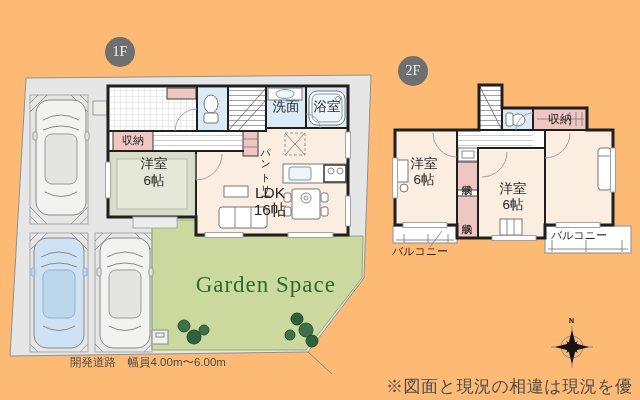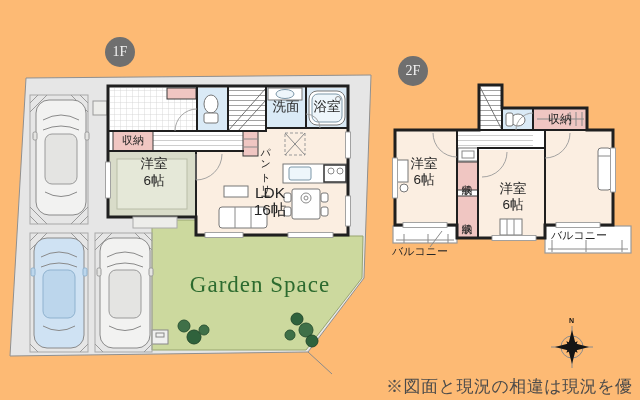--- a/index.html
+++ b/index.html
@@ -278,22 +278,23 @@
 <div class="lbl sz15" style="left:238px;top:184px;width:64px;line-height:17px;">
   <span>LDK</span>
   <span>16帖</span>
 </div>
 
 <div class="lbl sz14" style="left:266px;top:99px;width:40px;">洗面</div>
 <div class="lbl sz14" style="left:306px;top:99px;width:42px;">浴室</div>
 
 <div class="lbl vtext" style="left:259px;top:130px;height:72px;font-size:10px;">パントリー</div>
 
-<div class="garden-lbl" style="left:184px;top:272px;width:152px;">Garden Space</div>
-
+<div class="garden-lbl" style="left:184px;top:272px;width:152px;text-align:right;">Garden Space</div>
+
+<div class="gray-note" style="left:70px;top:355px;font-size:11.5px;">開発道路　幅員4.00m〜6.00m</div>
 
 <div class="lbl sz14" style="left:398px;top:156px;width:52px;line-height:16px;">
   <span>洋室</span>
   <span>6帖</span>
 </div>
 
 <div class="lbl sz12" style="left:533px;top:112px;width:54px;">収納</div>
 
 <div class="lbl vtext" style="left:461px;top:164px;height:26px;font-size:10.5px;">収納</div>
 

